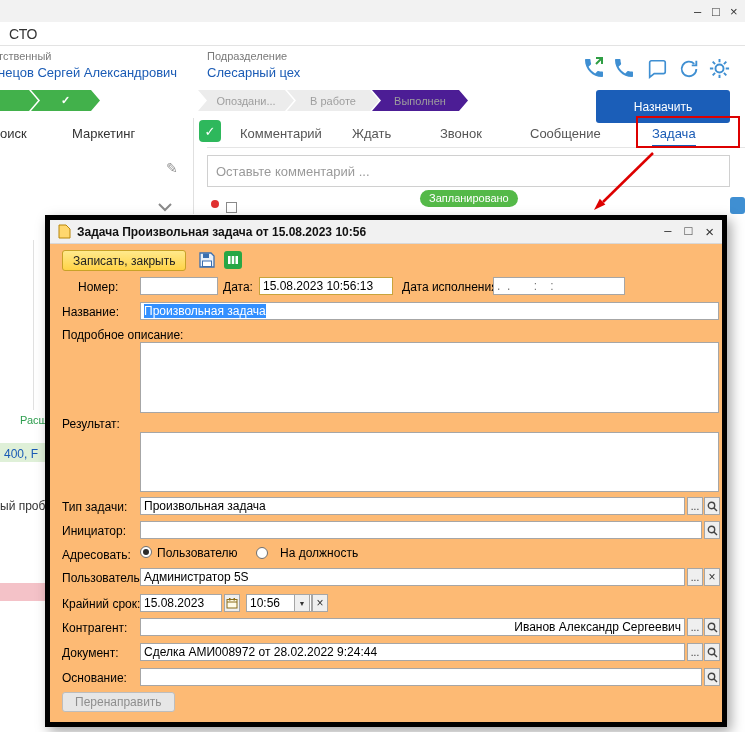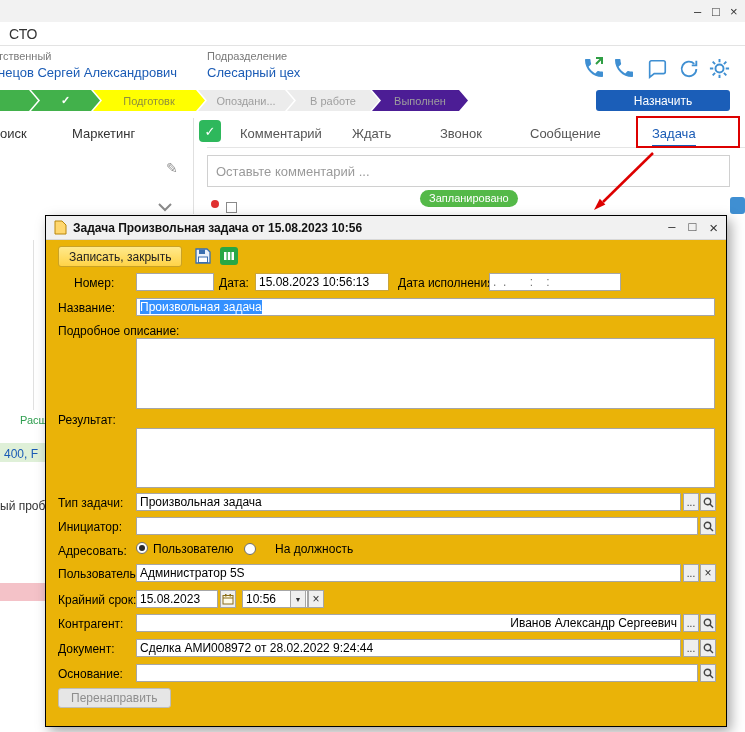--- a/index.html
+++ b/index.html
@@ -4,22 +4,22 @@
 <style>
   * { margin:0; padding:0; box-sizing:border-box; }
   body { font-family:"Liberation Sans", sans-serif; background:#fff; }
   #screen { position:relative; width:745px; height:732px; background:#ffffff; overflow:hidden; font-size:12px; }
   .t { position:absolute; white-space:nowrap; }
   .chev { position:absolute; top:90px; height:21px; font-size:11px; display:flex; align-items:center; justify-content:center; }
   .tab { position:absolute; top:126px; font-size:13px; color:#555; }
   .link { color:#1a5bb5; }
   .muted { color:#7a7a7a; }
   .winctl { font-size:13px; color:#333; }
-  .dlg { position:absolute; left:45px; top:215px; width:682px; height:512px; background:#eab308;
-         border:1px solid #000000; box-shadow:4px 5px 12px rgba(0,0,0,.35); z-index:40; }
+  .dlg { position:absolute; left:45px; top:215px; width:682px; height:512px; background:#fdba74;
+         border:5px solid #000000; box-shadow:4px 5px 12px rgba(0,0,0,.35); z-index:40; }
   .dlgbar { position:absolute; top:0; left:0; right:0; height:24px; background:#f1f1f1; border-bottom:1px solid #d8d8d8;
             display:flex; align-items:center; padding:0 8px; }
   .dlgtitle { font-weight:bold; font-size:12px; color:#111; margin-left:6px; }
   .lbl { position:absolute; font-size:12px; color:#000; white-space:nowrap; }
   .inp { position:absolute; height:18px; background:#fff; border:1px solid #a6a6a6;
          font:12px "Liberation Sans", sans-serif; padding:0 3px; color:#000; }
   textarea.inp { resize:none; }
   .sqb { position:absolute; width:16px; height:18px; border:1px solid #a6a6a6; background:#efefef;
          font:10px "Liberation Sans", sans-serif; padding:0; display:flex; align-items:center; justify-content:center; color:#333; }
   .radio { width:12px; height:12px; border:1px solid #6f6f6f; border-radius:50%; background:#fff; display:inline-block; }
@@ -64,33 +64,30 @@
     <g stroke="#3f8fd2" stroke-width="2" fill="none">
       <circle cx="12" cy="12" r="4.2"></circle>
       <path d="M12 2v3.5M12 18.5V22M2 12h3.5M18.5 12H22M4.9 4.9l2.5 2.5M16.6 16.6l2.5 2.5M19.1 4.9l-2.5 2.5M7.4 16.6l-2.5 2.5"></path>
     </g>
   </svg>
 
   <div class="chev" style="left:0;width:38px;background:#42b14b;clip-path:polygon(0 0,calc(100% - 9px) 0,100% 50%,calc(100% - 9px) 100%,0 100%);"></div>
   <div class="chev" style="left:31px;width:69px;background:#42b14b;color:#fff;font-weight:bold;clip-path:polygon(0 0,calc(100% - 9px) 0,100% 50%,calc(100% - 9px) 100%,0 100%,9px 50%);">
     <span>✓</span>
   </div>
-  <div class="chev" style="left:93px;width:112px;background:#ffff00;color:#8e8e3d;clip-path:polygon(0 0,calc(100% - 9px) 0,100% 50%,calc(100% - 9px) 100%,0 100%,9px 50%);">
-    <span>Подготовк</span>
-  </div>
   <div class="chev" style="left:198px;width:96px;background:#ececec;color:#9e9e9e;clip-path:polygon(0 0,calc(100% - 9px) 0,100% 50%,calc(100% - 9px) 100%,0 100%,9px 50%);">
     <span>Опоздани...</span>
   </div>
   <div class="chev" style="left:287px;width:92px;background:#ececec;color:#9e9e9e;clip-path:polygon(0 0,calc(100% - 9px) 0,100% 50%,calc(100% - 9px) 100%,0 100%,9px 50%);">
     <span>В работе</span>
   </div>
   <div class="chev" style="left:372px;width:96px;background:#4c1d95;color:#9e9e9e;clip-path:polygon(0 0,calc(100% - 9px) 0,100% 50%,calc(100% - 9px) 100%,0 100%,9px 50%);">
     <span>Выполнен</span>
   </div>
-  <button class="t" style="left:596px;top:90px;width:134px;height:21px;background:#1b5eb8;color:#fff;border:none;border-radius:3px;font:12px 'Liberation Sans',sans-serif;">Назначить</button>
+  <button class="t" style="left:596px;top:90px;width:134px;height:33px;background:#1b5eb8;color:#fff;border:none;border-radius:3px;font:12px 'Liberation Sans',sans-serif;">Назначить</button>
 
   <span class="tab" style="left:0;color:#333;">оиск</span>
   <span class="tab" style="left:72px;color:#333;">Маркетинг</span>
 
   <div class="t" style="left:193px;top:118px;width:1px;height:96px;background:#e0e0e0;"></div>
 
   <div class="t" style="left:199px;top:120px;width:22px;height:22px;background:#2eb85c;border-radius:4px;color:#fff;font-size:13px;display:flex;align-items:center;justify-content:center;">✓</div>
 
   <span class="tab" style="left:240px;">Комментарий</span>
   <span class="tab" style="left:352px;">Ждать</span>
@@ -183,21 +180,21 @@
         <circle cx="4.5" cy="4.5" r="3.2" fill="none" stroke="#444" stroke-width="1.4"></circle>
         <line x1="7" y1="7" x2="10" y2="10" stroke="#444" stroke-width="1.4"></line>
       </svg>
     </button>
 
     <span class="lbl" style="left:12px;top:328px;">Адресовать:</span>
     <span class="t" style="left:90px;top:326px;display:flex;align-items:flex-start;gap:5px;">
       <span class="radio sel"></span>
       <span style="font-size:12px;">Пользователю</span>
     </span>
-    <span class="t" style="left:198px;top:326px;display:flex;align-items:center;gap:19px;">
+    <span class="t" style="left:206px;top:326px;display:flex;align-items:center;gap:12px;">
       <span class="radio"></span>
       <span style="font-size:12px;">На должность</span>
     </span>
 
     <span class="lbl" style="left:12px;top:351px;">Пользователь:</span>
     <input class="inp" style="left: 90px; top: 348px; width: 545px;" value="Администратор 5S">
     <button class="sqb" style="left:637px;top:348px;">...</button>
     <button class="sqb" style="left:654px;top:348px;font-size:12px;">×</button>
 
     <span class="lbl" style="left:12px;top:377px;">Крайний срок:</span>

